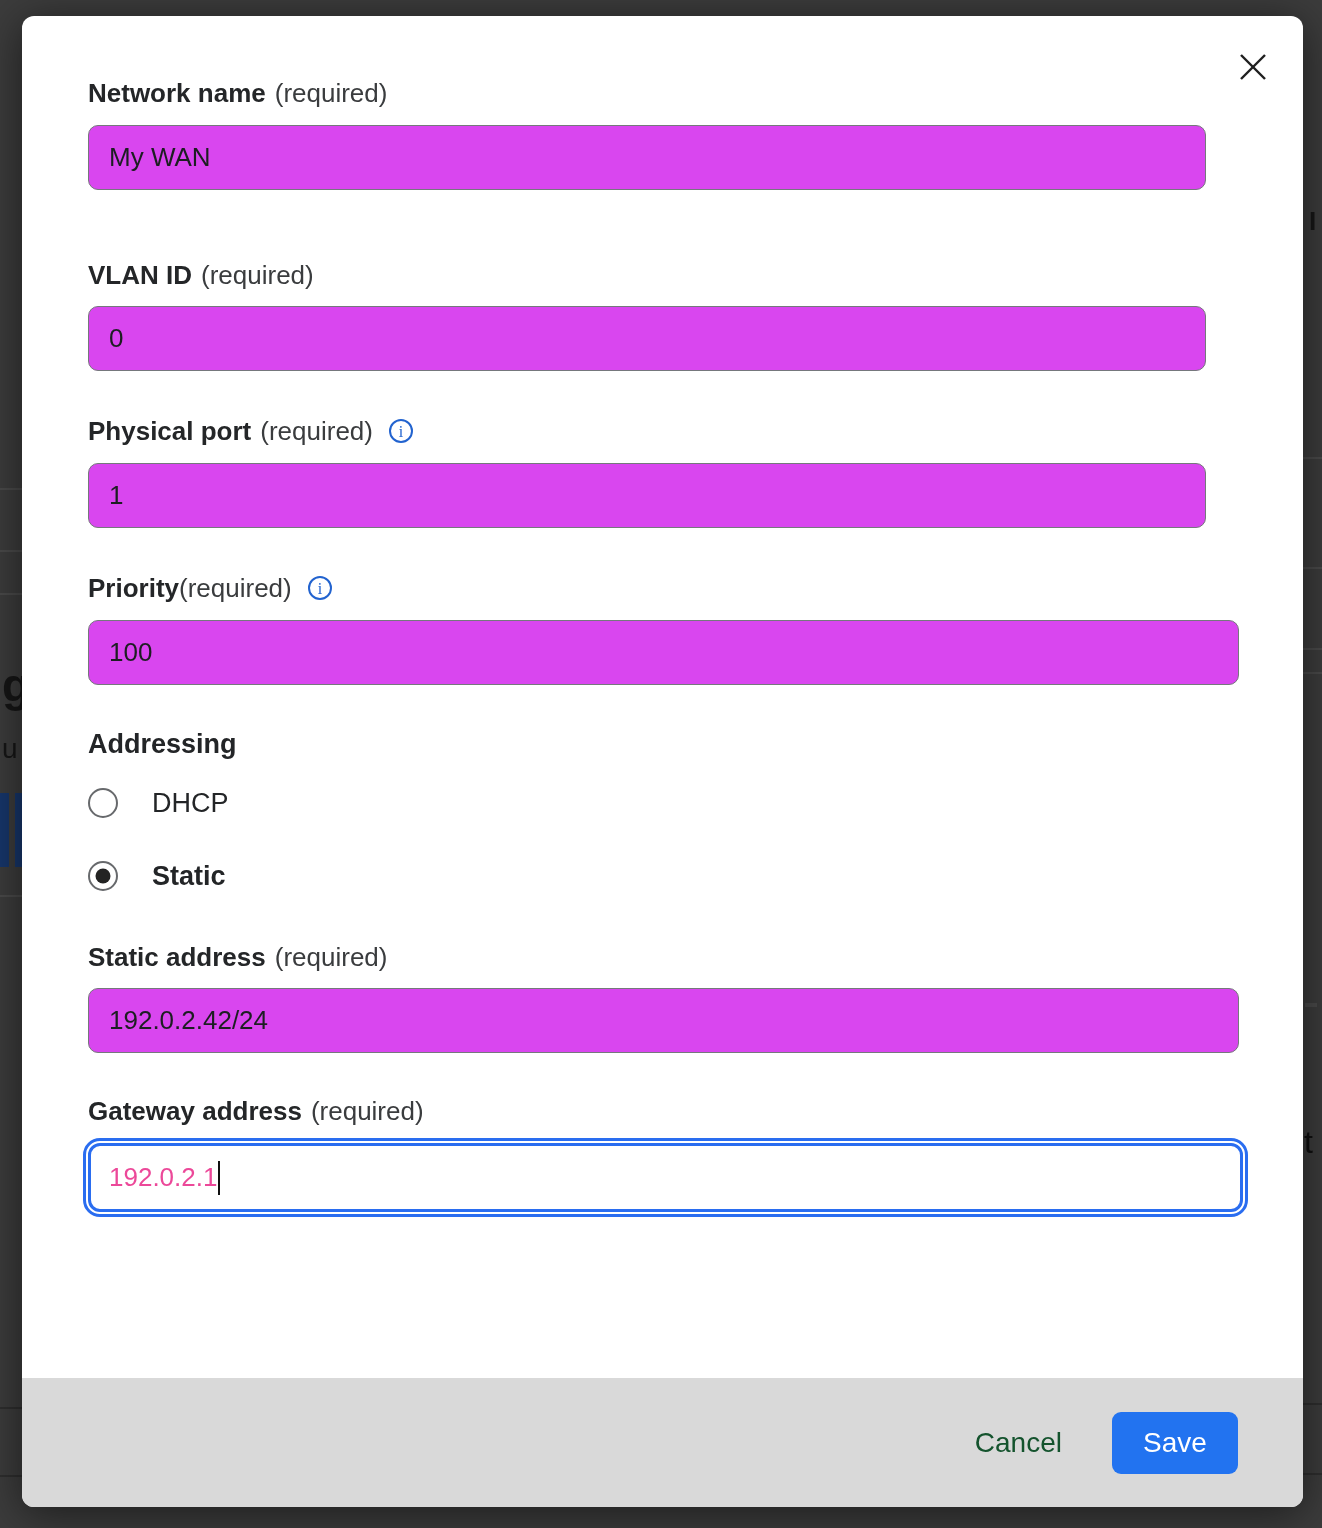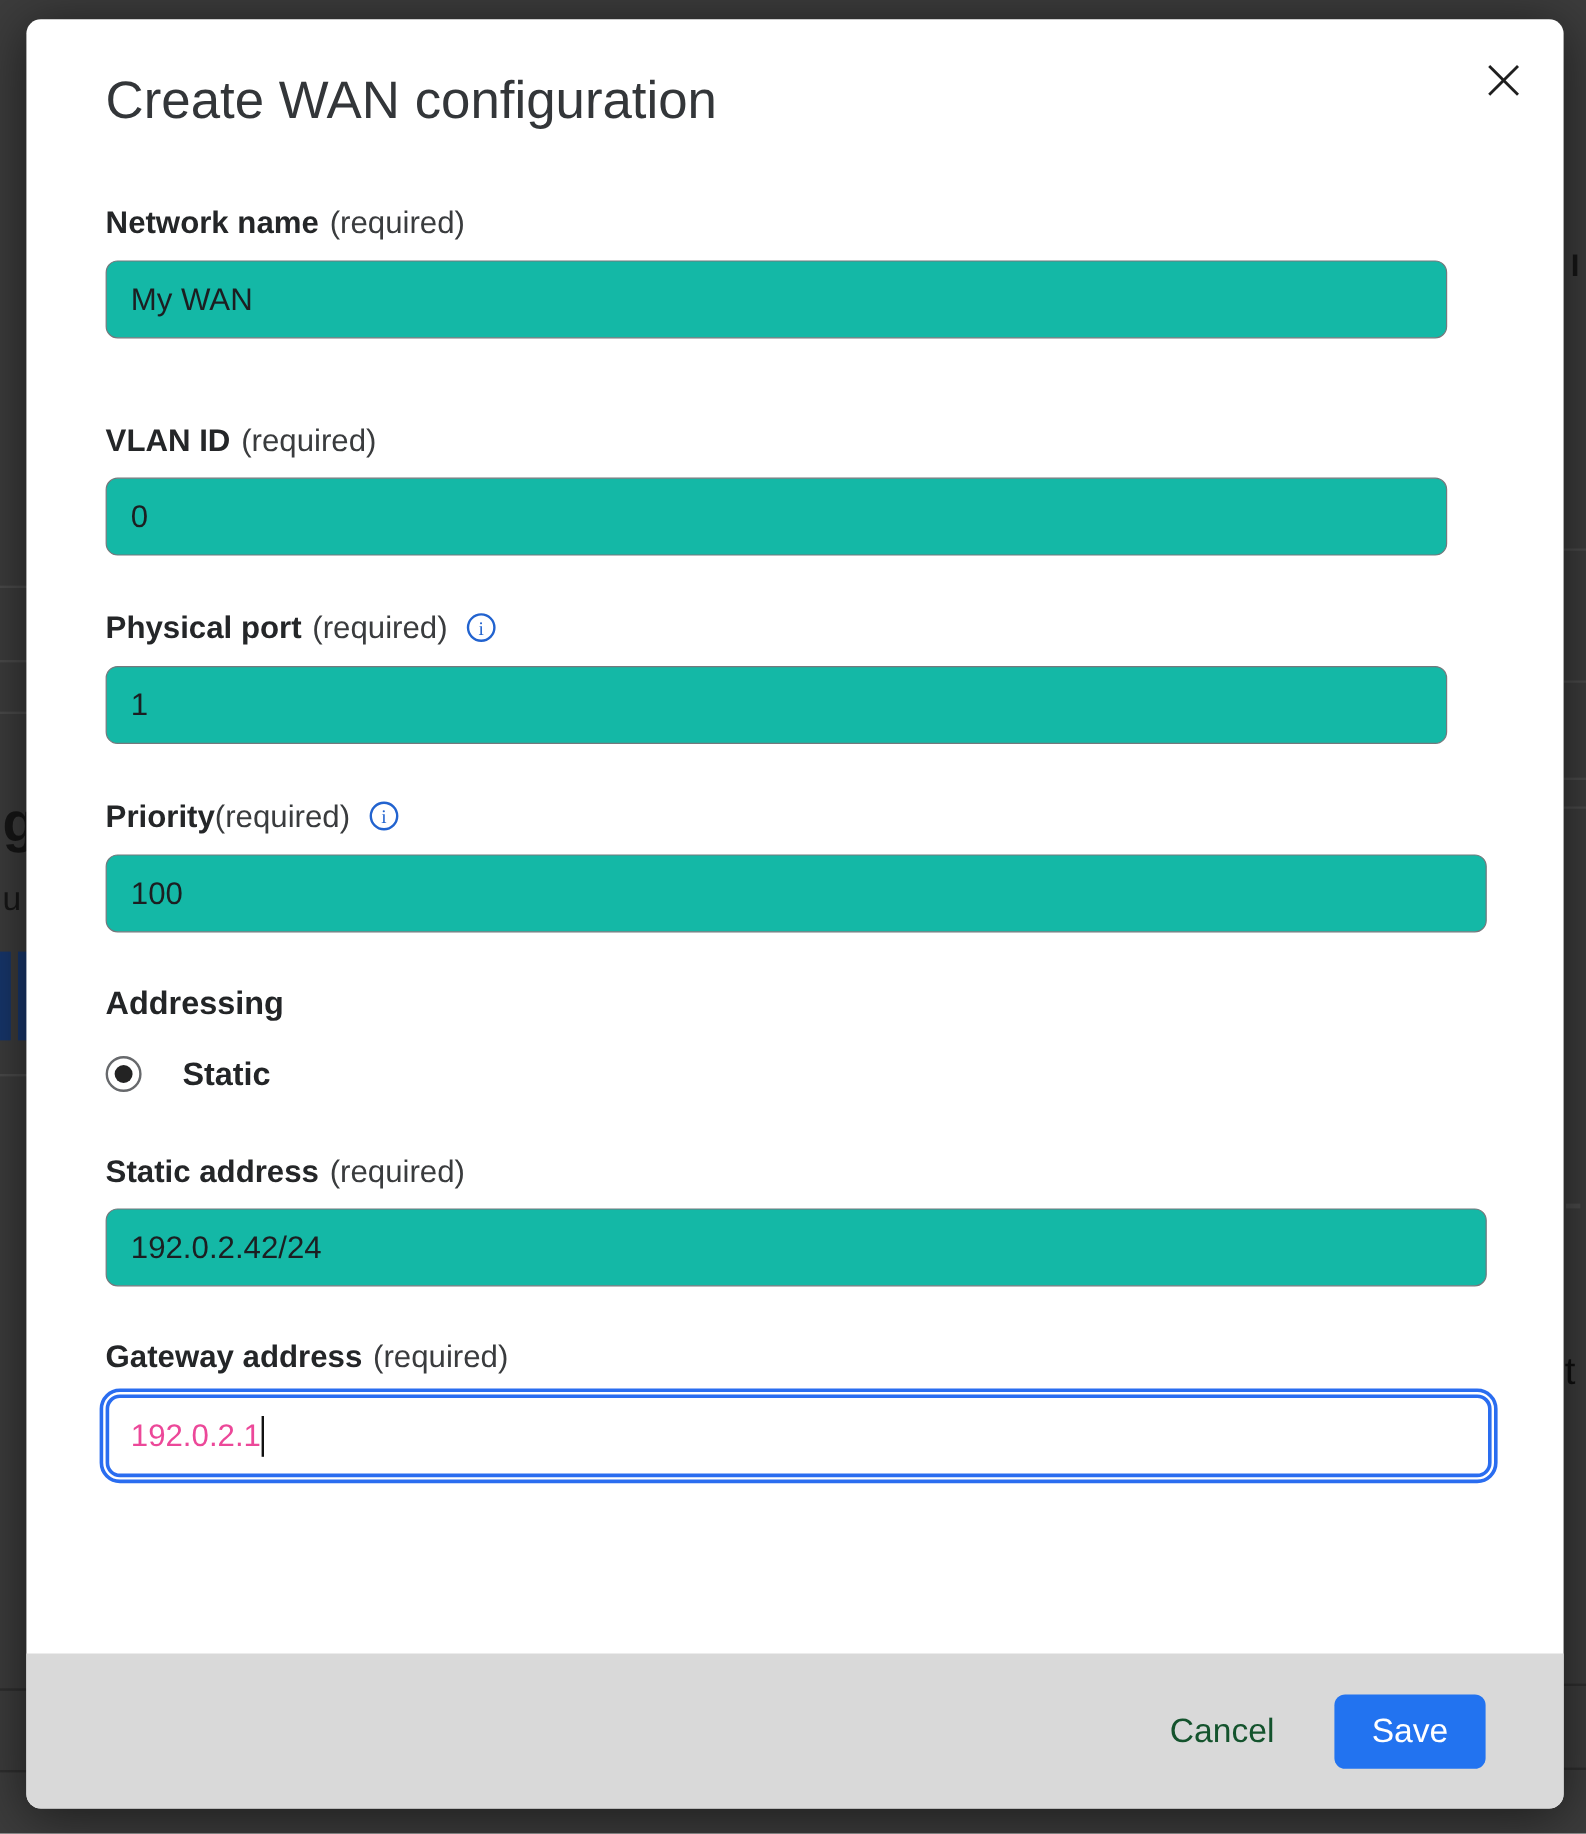--- a/index.html
+++ b/index.html
@@ -39,21 +39,21 @@
 
   .form { padding-left:66px; }
   .field-label-row { display:flex; align-items:center; height:30px; }
   .field-label { font-size:26px; font-weight:bold; color:#242628; line-height:30px; }
   .req { font-size:26px; font-weight:400; color:#3a3c3e; margin-left:9px; }
   .req.tight { margin-left:0; }
   .info { margin-left:15px; display:inline-flex; cursor:pointer; }
 
   .textbox {
     display:block; height:65px; border:1.5px solid #75787c; border-radius:10px;
-    background:#14b8a6; font-family:"Liberation Sans", sans-serif;
+    background:#d946ef; font-family:"Liberation Sans", sans-serif;
     font-size:26px; color:#1c1e21; padding:0 20px; outline:none;
   }
   .w-narrow { width:1118px; }
   .w-wide   { width:1151px; }
 
   .mt-title-gap { margin-top:62px; }
   .mt-input { margin-top:17px; }
   .mt-sect  { margin-top:45px; }
 
   .textbox-focused {
@@ -120,21 +120,20 @@
 
 <div class="modal">
 
   <button class="close-btn" aria-label="Close">
     <svg width="30" height="30" viewBox="0 0 30 30">
       <line x1="3" y1="3" x2="27" y2="27" stroke="#1f1f1f" stroke-width="2.4"></line>
       <line x1="27" y1="3" x2="3" y2="27" stroke="#1f1f1f" stroke-width="2.4"></line>
     </svg>
   </button>
 
-  <h1 class="modal-title">Create WAN configuration</h1>
 
   <div class="form">
 
     <div class="field-label-row mt-title-gap">
       <span class="field-label">Network name</span>
       <span class="req">(required)</span>
     </div>
     <input class="textbox w-narrow mt-input" type="text" value="My WAN" style="">
 
     <div class="field-label-row mt-sect" style="margin-top:70px;">
@@ -163,20 +162,24 @@
           <circle cx="13" cy="13" r="11" fill="none" stroke="#2263cf" stroke-width="2"></circle>
           <text x="13" y="19" text-anchor="middle" font-family="Liberation Serif, serif" font-size="16" fill="#2263cf">i</text>
         </svg>
       </span>
     </div>
     <input class="textbox w-wide mt-input" type="text" value="100" style="">
 
     <div class="addr-heading">Addressing</div>
 
     <div class="radio-row">
+      <span class="radio"></span>
+      <span class="radio-label">DHCP</span>
+    </div>
+    <div class="radio-row">
       <span class="radio checked"></span>
       <span class="radio-label bold">Static</span>
     </div>
 
     <div class="field-label-row" style="margin-top:51px;">
       <span class="field-label">Static address</span>
       <span class="req">(required)</span>
     </div>
     <input class="textbox w-wide" style="margin-top: 16px;" type="text" value="192.0.2.42/24">
 

